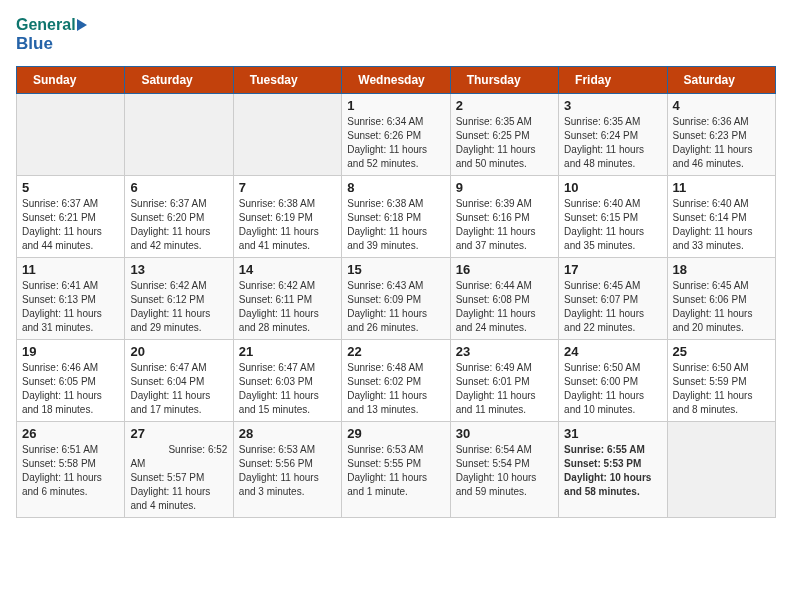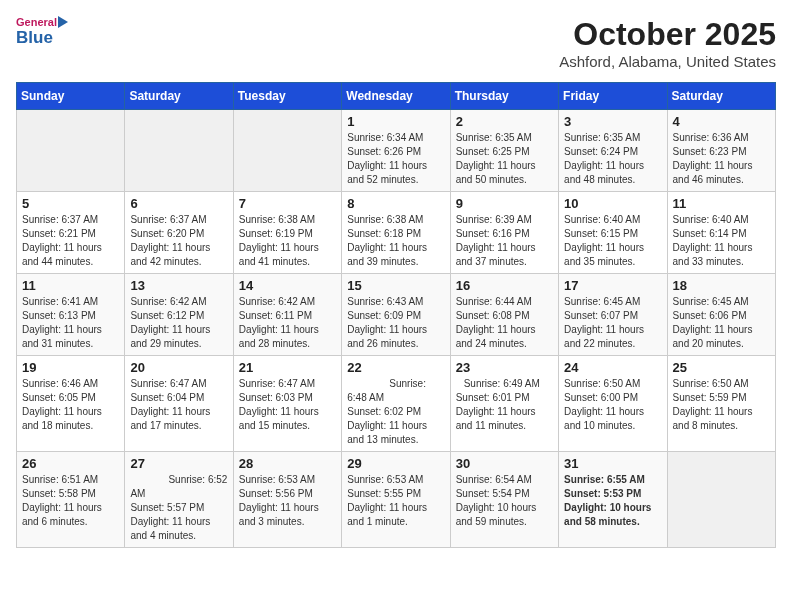--- a/index.html
+++ b/index.html
@@ -32,25 +32,25 @@
     .location {
       font-size: 15px;
       color: #444;
     }
     .calendar {
       width: 100%;
       border-collapse: collapse;
       border: 1px solid #ccc;
     }
     .calendar th {
-      background: #1d4ed8;
+      background: #c2410c;
       color: #fff;
       font-size: 12px;
       font-weight: bold;
-      padding: 6px 4px;
+      padding: 6px 16px;
       text-align: left;
       border: 1px solid #2563a0;
     }
     .calendar td {
       vertical-align: top;
       border: 1px solid #ccc;
       padding: 4px 5px;
       width: 108px;
       min-height: 80px;
       font-size: 10.5px;
@@ -76,23 +76,23 @@
       line-height: 1.4;
     }
     .empty-cell {
       background: #f0f0f0 !important;
     }
     .logo-wrapper {
       display: flex;
       align-items: center;
     }
     .logo-text-general {
-      font-size: 11px;
-      font-weight: bold;
-      color: #be185d;
+      font-size: 16px;
+      font-weight: bold;
+      color: #0f766e;
     }
     .logo-text-blue {
       font-size: 17px;
       font-weight: bold;
       color: #2563a8;
     }
     .logo-arrow {
       width: 0;
       height: 0;
       border-top: 6px solid transparent;
@@ -104,24 +104,20 @@
 </head>
 <body>
 
 <div class="header">
   <div class="logo">
     <div class="logo-wrapper">
       <span class="logo-text-general">General</span>
       <div class="logo-arrow"></div>
     </div>
     <span class="logo-text-blue">Blue</span>
-  </div>
-  <div class="title-block">
-    <div class="month-title">October 2025</div>
-    <div class="location">Ashford, Alabama, United States</div>
   </div>
 </div>
 
 <table class="calendar">
   <thead>
     <tr>
     <th>Sunday</th>
         <th>Saturday</th>
         <th>Tuesday</th>
         <th>Wednesday</th>
@@ -218,25 +214,25 @@
 Daylight: 11 hours
 and 18 minutes.</span></td>
         <td><span class="day-num">20</span><span class="day-info" style="white-space: pre-line;">Sunrise: 6:47 AM
 Sunset: 6:04 PM
 Daylight: 11 hours
 and 17 minutes.</span></td>
         <td><span class="day-num">21</span><span class="day-info" style="white-space: pre-line;">Sunrise: 6:47 AM
 Sunset: 6:03 PM
 Daylight: 11 hours
 and 15 minutes.</span></td>
-        <td><span class="day-num">22</span><span class="day-info" style="white-space: pre-line; margin-left: 42px;">Sunrise: 6:48 AM
+        <td><span class="day-num">22</span><span class="day-info" style="white-space: pre-line;">Sunrise: 6:48 AM
 Sunset: 6:02 PM
 Daylight: 11 hours
 and 13 minutes.</span></td>
-        <td><span class="day-num">23</span><span class="day-info" style="white-space: pre-line; margin-left: 8px;">Sunrise: 6:49 AM
+        <td><span class="day-num">23</span><span class="day-info" style="white-space: pre-line;">Sunrise: 6:49 AM
 Sunset: 6:01 PM
 Daylight: 11 hours
 and 11 minutes.</span></td>
         <td><span class="day-num">24</span><span class="day-info" style="white-space: pre-line;">Sunrise: 6:50 AM
 Sunset: 6:00 PM
 Daylight: 11 hours
 and 10 minutes.</span></td>
         <td><span class="day-num">25</span><span class="day-info" style="white-space: pre-line;">Sunrise: 6:50 AM
 Sunset: 5:59 PM
 Daylight: 11 hours

